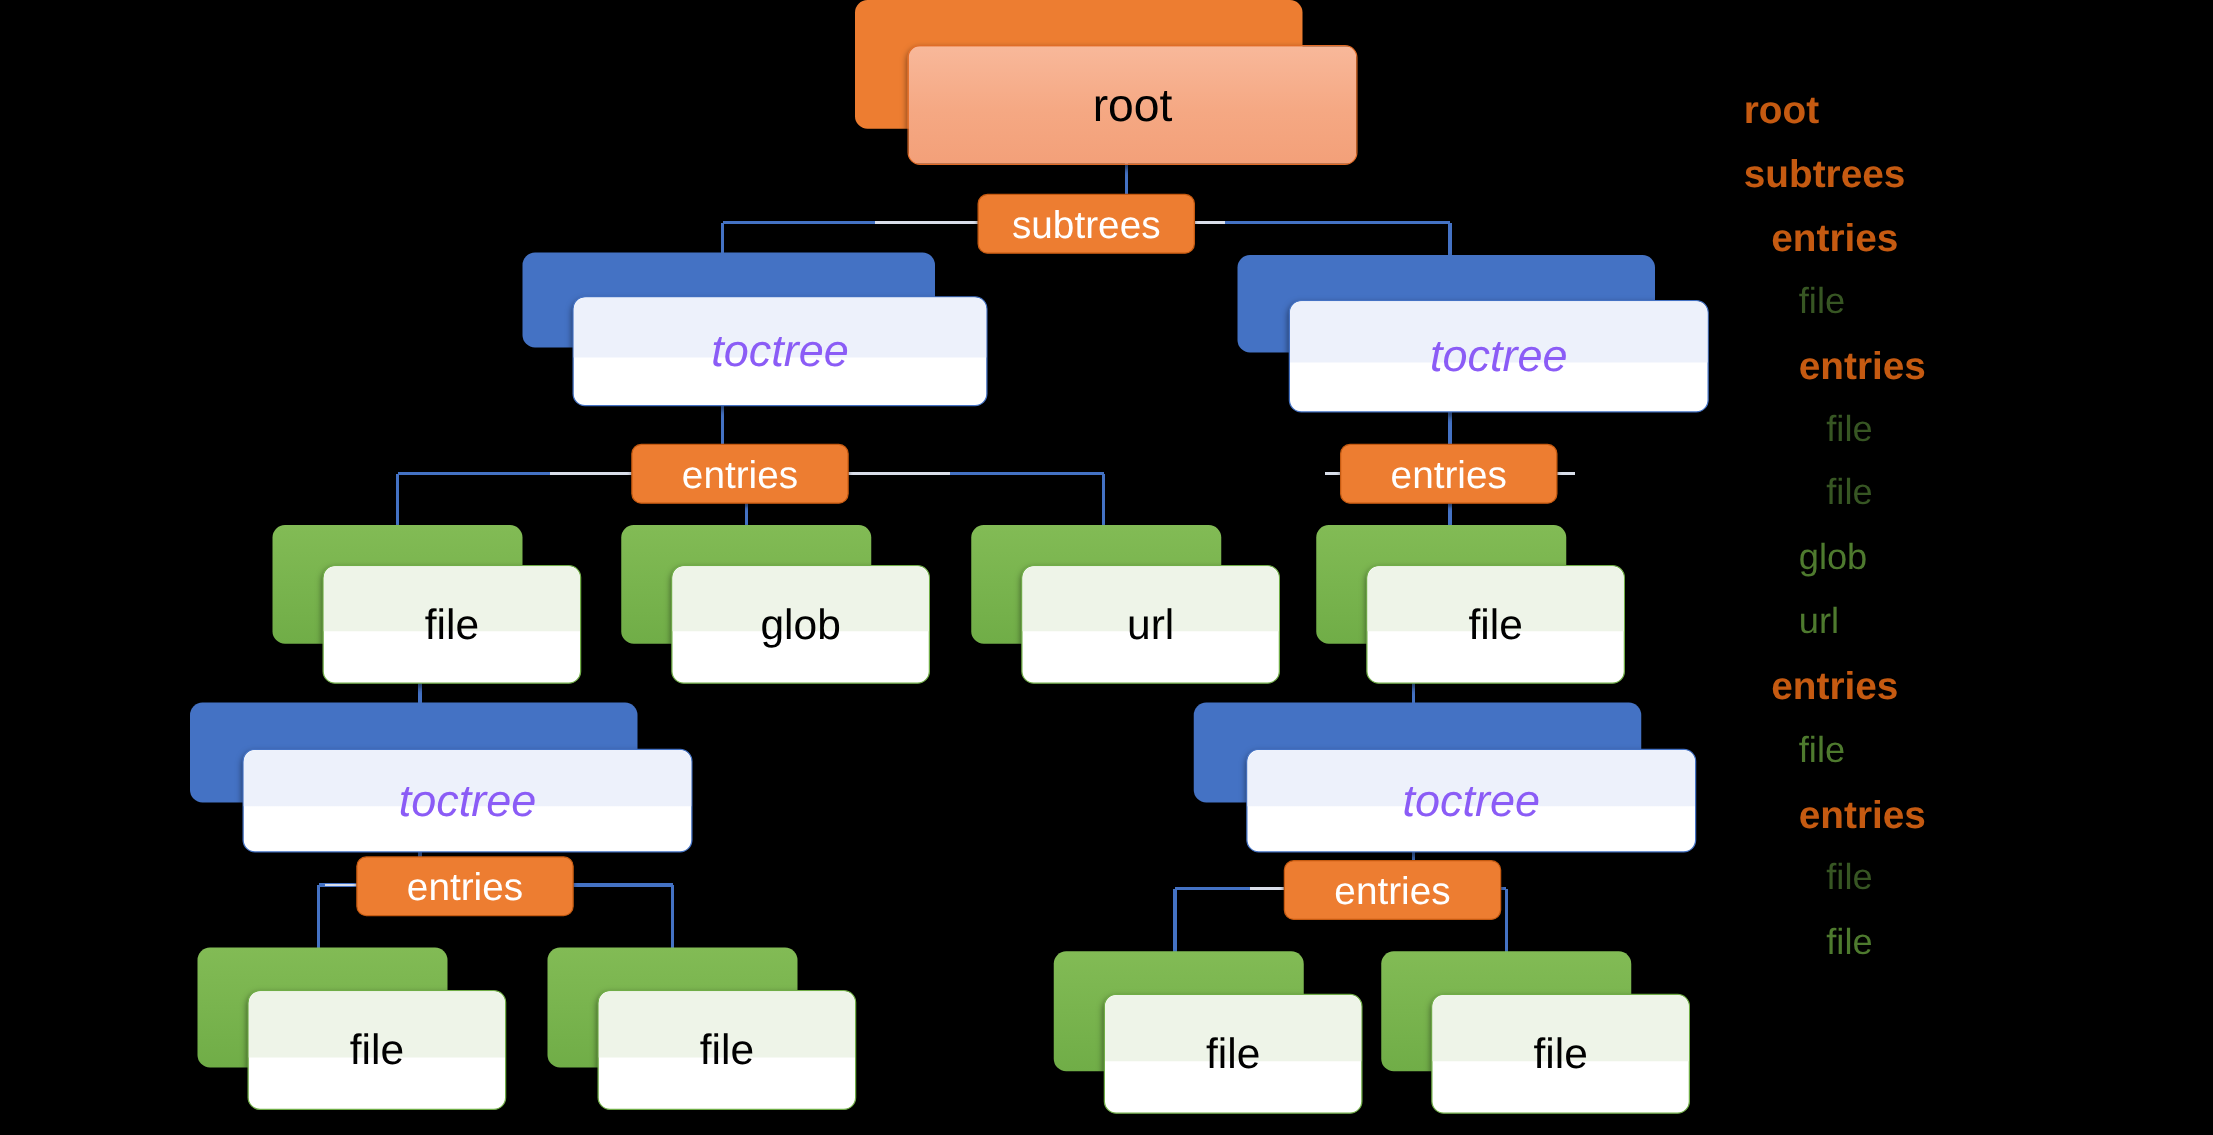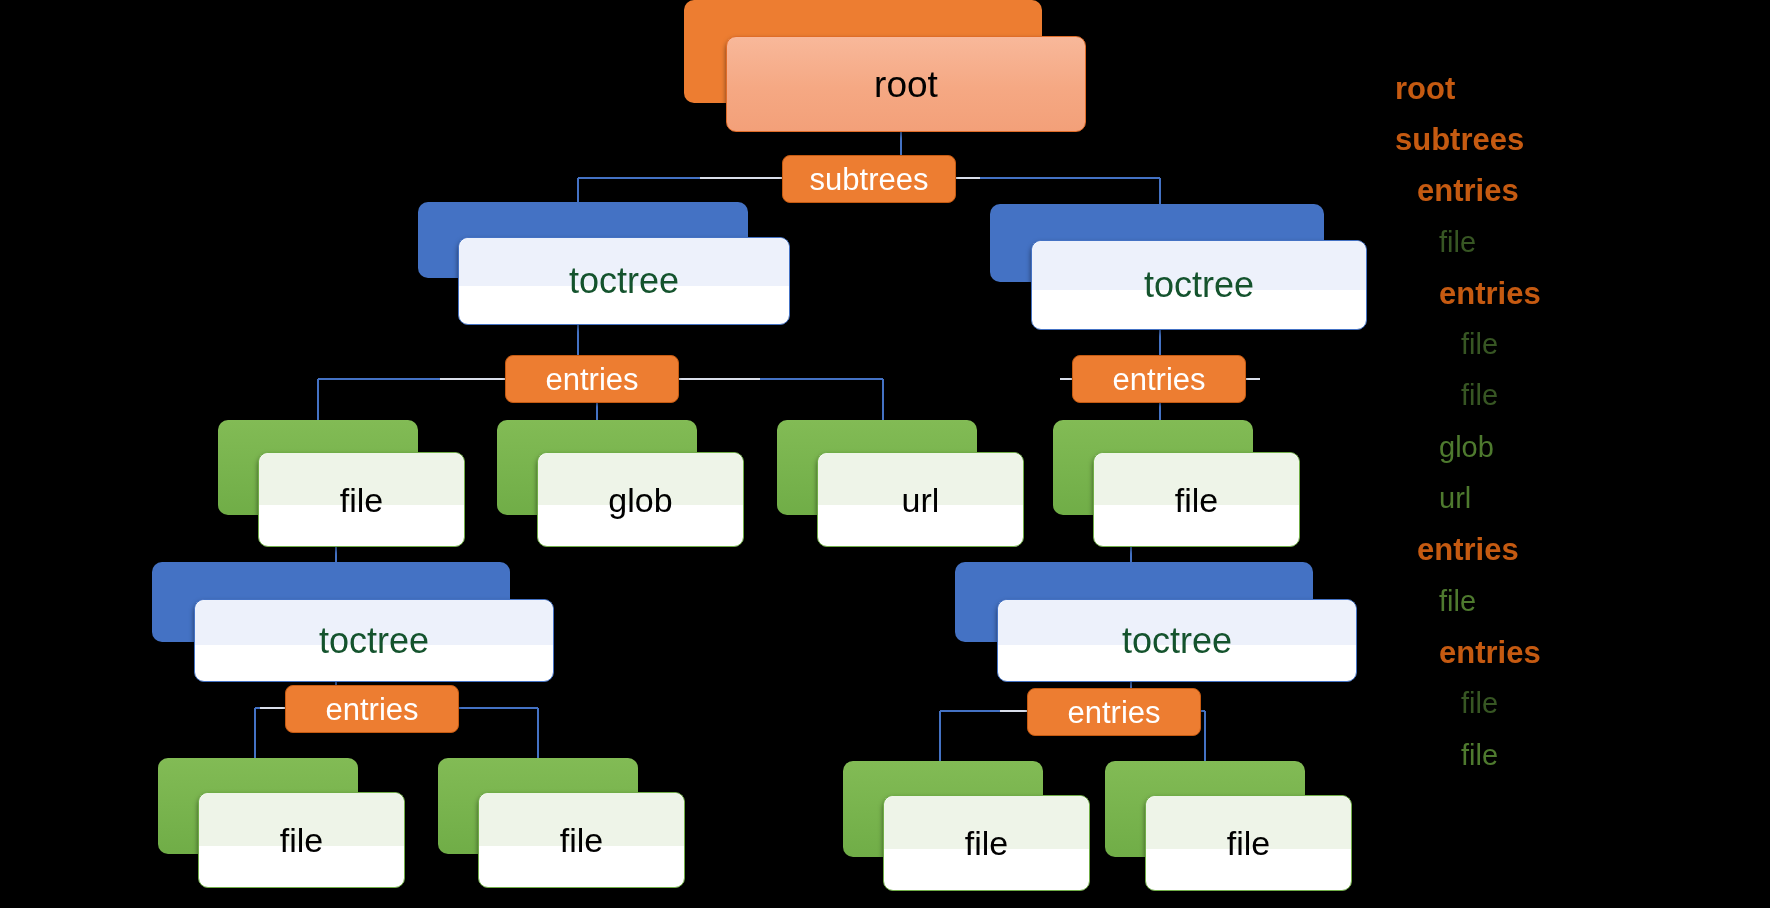--- a/index.html
+++ b/index.html
@@ -21,21 +21,21 @@
   
   .n-root .back{background:#ED7D31;box-shadow:0 2px 3px rgba(0,0,0,.55);}
   .n-root .front{background:linear-gradient(180deg,#F8B89A 0%,#F5A883 55%,#F3A079 100%);
                  border:1px solid #E06C28;box-shadow:0 3px 5px rgba(0,0,0,.5);}
   .n-root .lbl{color:#000;font-size:37px;}
 
   
   .n-toc .back{background:#4472C4;box-shadow:0 2px 3px rgba(0,0,0,.55);}
   .n-toc .front{background:#ffffff;border:1px solid #4472C4;box-shadow:0 3px 5px rgba(0,0,0,.5);}
   .n-toc .front .gloss{background:linear-gradient(180deg,#EDF1FB 0%,#EDF1FB 100%);}
-  .n-toc .lbl{color:#14532d;font-size:36px;}
+  .n-toc .lbl{color:#8b5cf6;font-size:36px;font-style:italic;}
 
   
   .n-leaf .back{background:linear-gradient(180deg,#82BB55 0%,#70AD47 100%);box-shadow:0 2px 3px rgba(0,0,0,.55);}
   .n-leaf .front{background:#ffffff;border:1px solid #70AD47;box-shadow:0 3px 5px rgba(0,0,0,.5);}
   .n-leaf .front .gloss{background:#EEF4E8;}
   .n-leaf .lbl{color:#000;font-size:34px;}
 
   
   .pill{position:absolute;background:#ED7D31;border:1px solid #C55A11;border-radius:8px;
         display:flex;align-items:center;justify-content:center;color:#ffffff;

